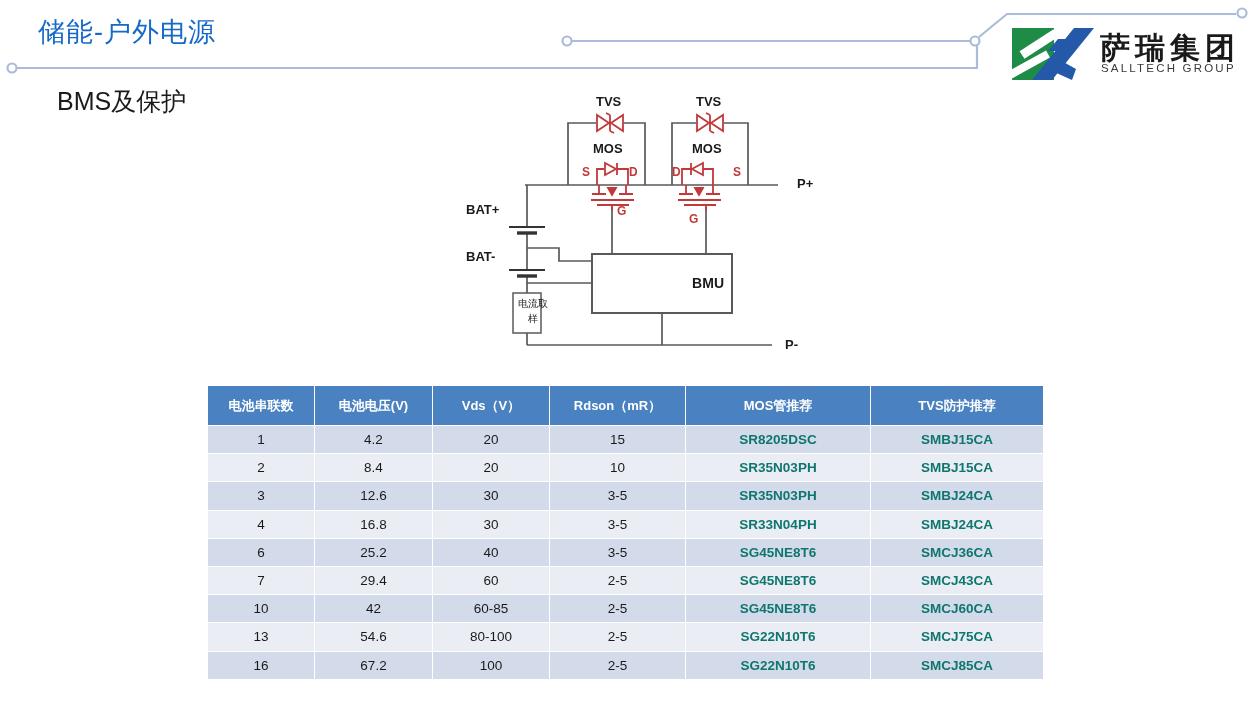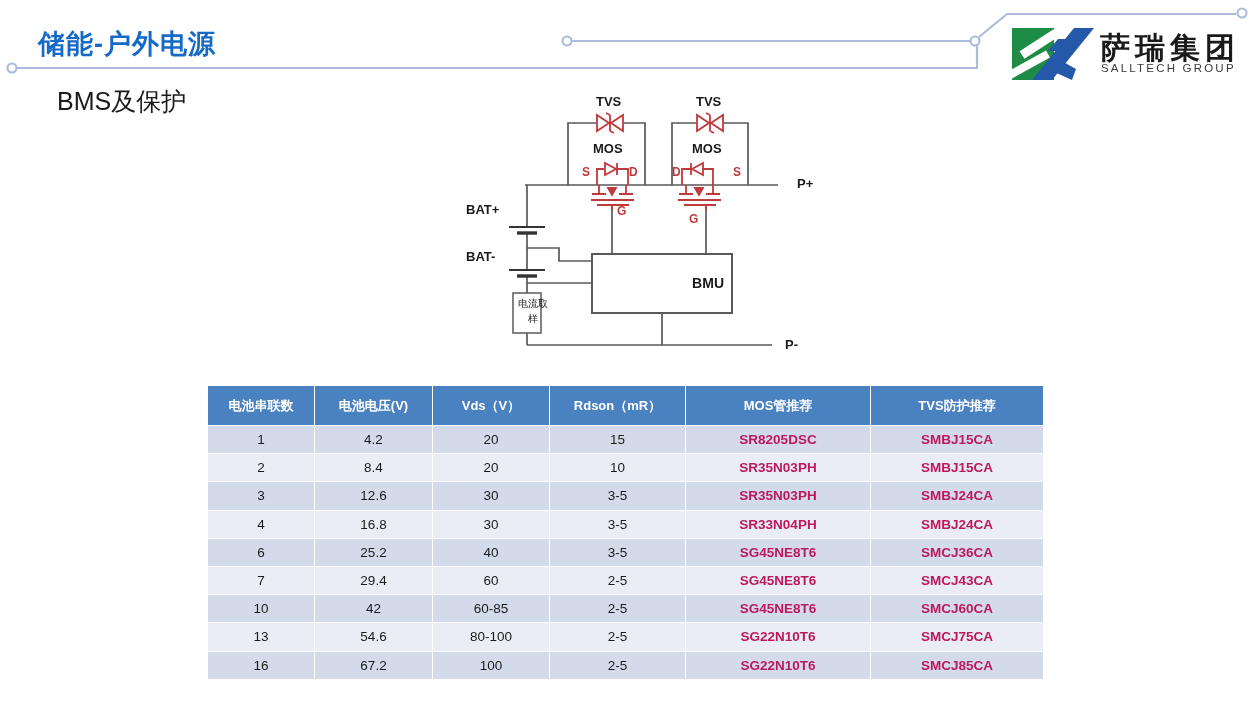--- a/index.html
+++ b/index.html
@@ -4,21 +4,21 @@
 <style>
   * { margin:0; padding:0; box-sizing:border-box; }
   html,body { background:#fff; }
   .slide {
     position:relative; width:1257px; height:705px; background:#ffffff;
     font-family:"Liberation Sans","DejaVu Sans",sans-serif; overflow:hidden;
   }
   .abs { position:absolute; }
 
   
-  .page-title { left:38px; top:14px; font-size:27px; font-weight:bold; color:#1569C7; letter-spacing:1px;margin-top:12px; }
+  .page-title { left:38px; top:14px; font-size:27px; font-weight:normal; color:#1569C7; letter-spacing:1px; }
   .subtitle  { left:57px; top:85px; font-size:25px; color:#1a1a1a; }
 
   
   .logo-cn { left:1100px; top:28px; font-size:30px; font-weight:bold; color:#1a1a1a; letter-spacing:5px; white-space:nowrap; }
   .logo-en { left:1101px; top:62px; font-size:11.5px; color:#3a3a3a; letter-spacing:2.2px; white-space:nowrap; }
 
   
   .clab  { font-size:13px; font-weight:bold; color:#1a1a1a; white-space:nowrap; }
   .clab-red { font-size:12px; font-weight:bold; color:#C0393B; white-space:nowrap; }
   .bmu-label { left:560px; top:275px; width:164px; text-align:right; font-size:14px; font-weight:bold; color:#1a1a1a; }
@@ -29,21 +29,21 @@
   .spec-table th {
     background:#4981C1; color:#ffffff; font-size:13px; font-weight:bold;
     height:40px; text-align:center; border:1.5px solid #ffffff; padding:0 2px;
   }
   .spec-table td {
     font-size:13.5px; color:#1a1a1a; height:28.2px; text-align:center;
     border:1.5px solid #ffffff; padding:0 2px;
   }
   .spec-table tr.band-dark  td { background:#D3DBEA; }
   .spec-table tr.band-light td { background:#EAEDF4; }
-  .spec-table td.red { color:#be185d; font-weight:bold;margin-top:24px; }
+  .spec-table td.red { color:#0f766e; font-weight:bold;margin-top:24px; }
 </style>
 </head>
 <body>
 
 <div class="slide">
 
   <svg class="abs" style="left:0;top:0;" width="1257" height="95" viewBox="0 0 1257 95">
     <g stroke="#ABBCDA" stroke-width="2.2" fill="none">
       <path d="M17 68 H977 V46"></path>
       <path d="M572 41 H970"></path>

